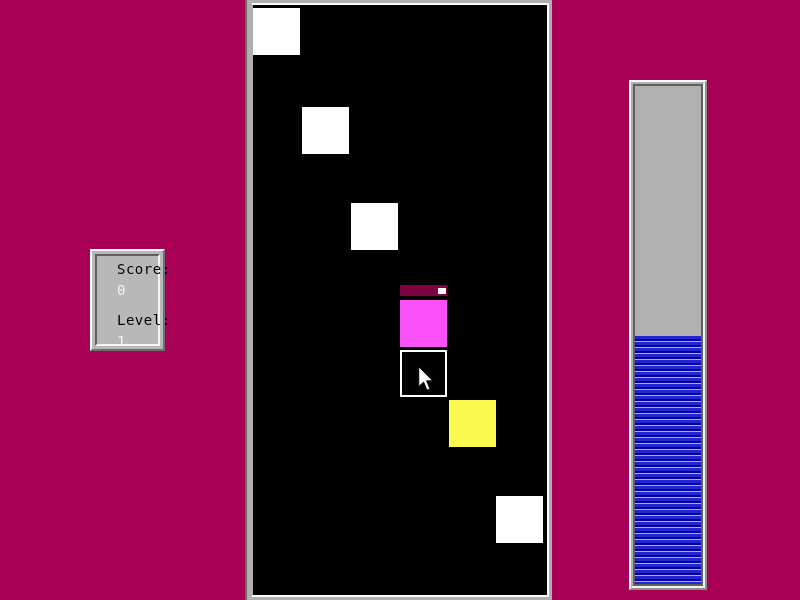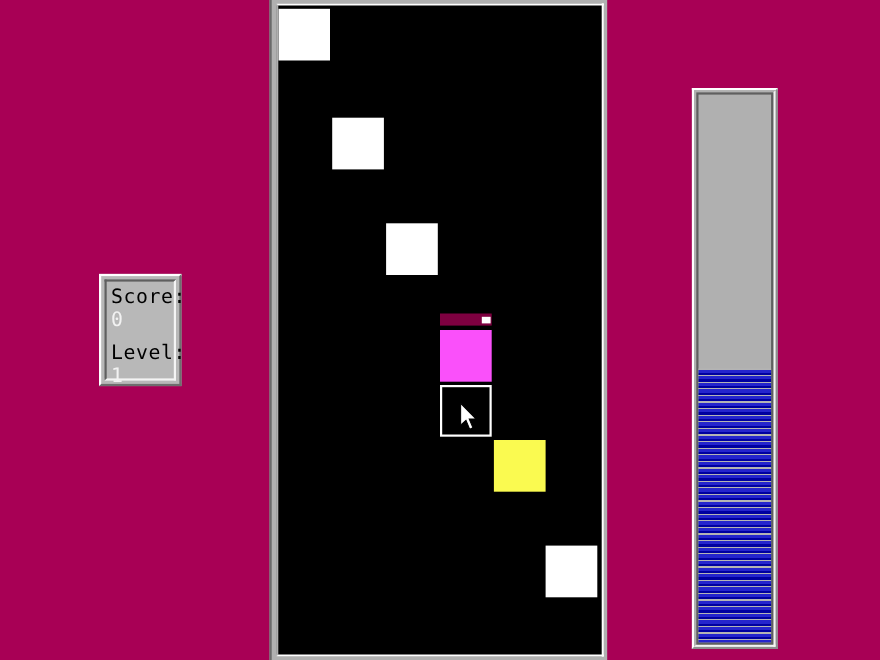--- a/index.html
+++ b/index.html
@@ -23,24 +23,25 @@
     border-color: #ffffff #6e6e6e #6e6e6e #ffffff;
   }
   .score-panel-outline {
     position: absolute;
     inset: 3px;
     border: 2px solid;
     border-color: #5f5f5f #f4f4f4 #f4f4f4 #5f5f5f;
     padding: 3px 2px 0 4px;
   }
   .score-line {
-    font-size: 18px;
+    font-size: 14px;
     line-height: 21px;
     letter-spacing: 0.5px;
     white-space: pre;
+    margin-left: 16px;
   }
   .score-label { color: #000000; }
   .score-value { color: #f2f2f2; }
   .panel-gap { height: 9px; }
 
   
   .game-frame {
     position: absolute;
     left: 245px; top: 0;
     width: 307px; height: 600px;

